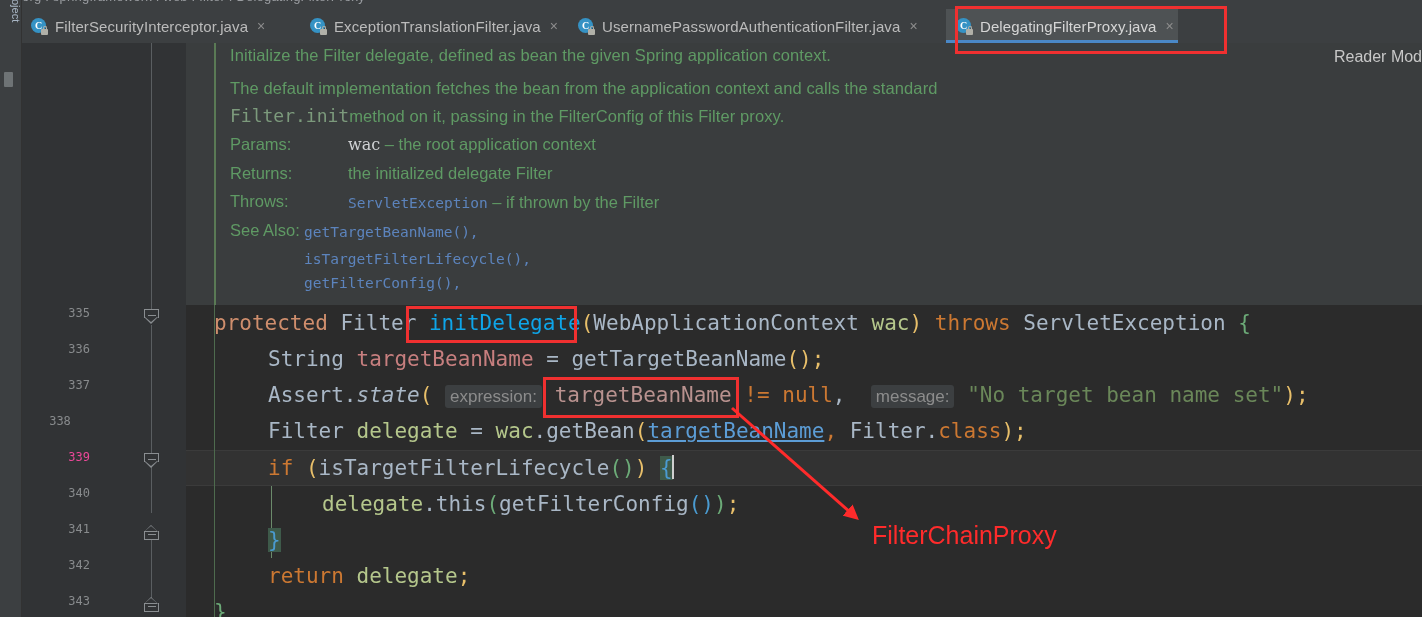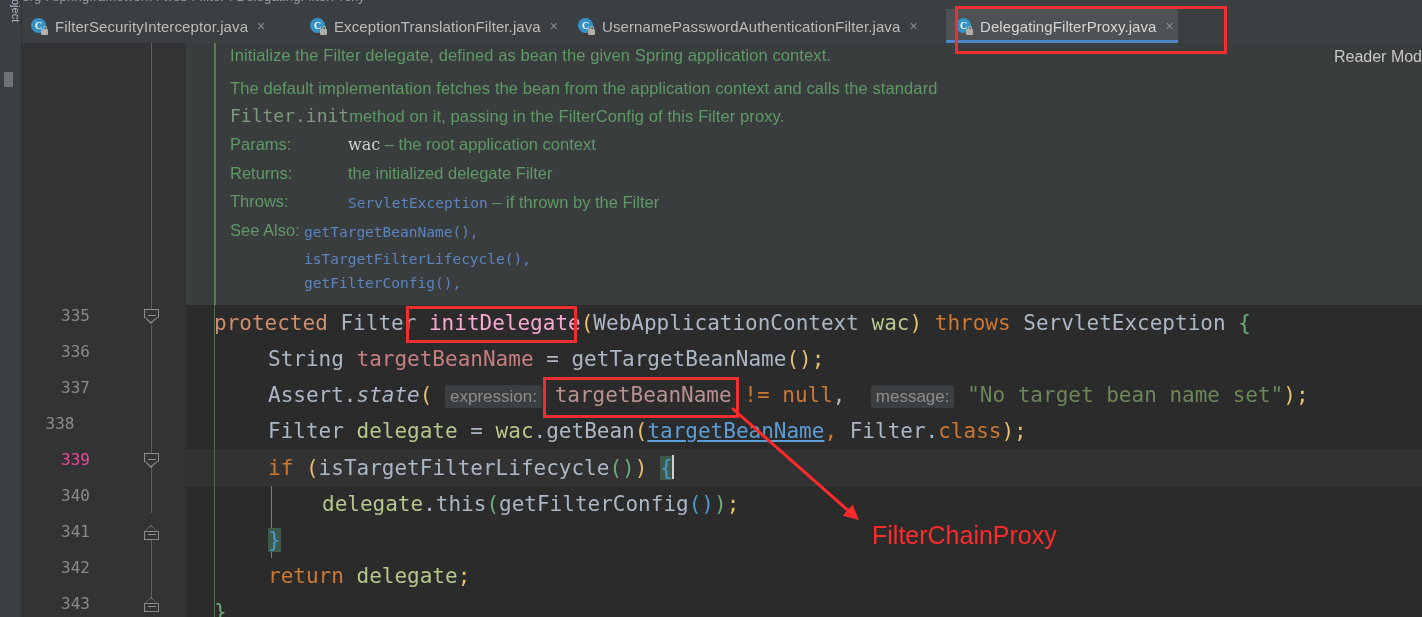--- a/index.html
+++ b/index.html
@@ -147,21 +147,21 @@
   }
   .gutter {
     position: absolute;
     left: 0; top: 0;
     width: 165px; height: 574px;
     background: #313335;
   }
   .linenum {
     position: absolute;
     right: 96px;
-    font-size: 16px;
+    font-size: 12px;
     color: #888b8d;
     font-family: "DejaVu Sans Mono", monospace;
     text-align: right;
     width: 60px;
   }
   .foldline {
     position: absolute;
     left: 130px;
     width: 1px;
     background: #5a5e61;
@@ -309,21 +309,21 @@
     background: #4b5b4b;
   }
   .iguide.hl { background: #6b8a6b; }
 
   
   .kw   { color: #cc7832; }
   .kw2  { color: #cf8e6d; }
   .type { color: #a9b7c6; }
   .fld  { color: #c77f7f; }
   .fldp { color: #b9928f; }
-  .mth  { color: #f9a8d4; margin-top: 16px; }
+  .mth  { color: #0ea5e9; margin-top: 16px; }
   .loc  { color: #b5c78c; }
   .str  { color: #6a8759; }
   .brk1 { color: #e8bf6a; }
   .brk2 { color: #6cab78; }
   .brk3 { color: #4a9bd1; }
   .ident{ color: #a9b7c6; }
   .lnkid{ color: #5c9dd6; text-decoration: underline; }
   .hint {
     background: #3c3f41;
     color: #8c8c8c;

